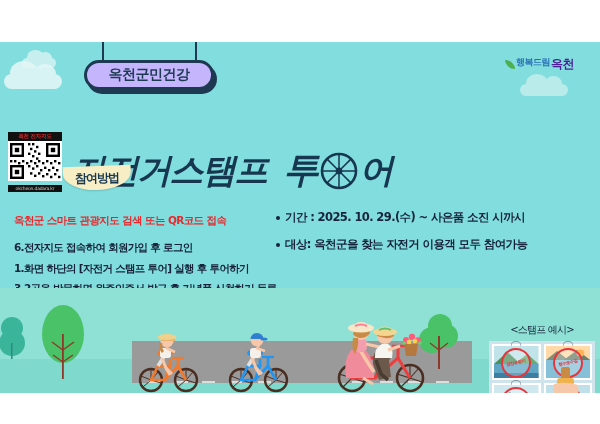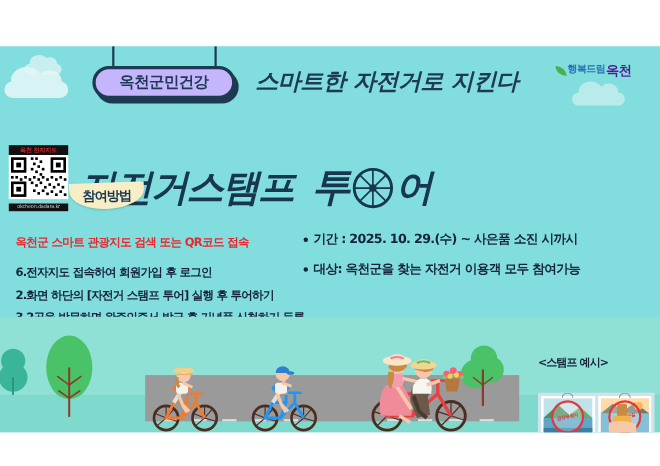--- a/index.html
+++ b/index.html
@@ -102,21 +102,21 @@
   
   #right-panel { position: absolute; left: 276px; top: 168px; width: 318px; color: #16233a; }
   .bullet-row { display: flex; align-items: flex-start; }
   .bullet { width: 4px; height: 4px; border-radius: 50%; background: #16233a; margin: 6px 5px 0 0; flex: none; }
   .b-main { font-size: 11.5px; font-weight: bold; letter-spacing: -0.6px; }
   #period-sub { font-size: 6.5px; font-weight: bold; letter-spacing: -0.3px; margin: 4px 0 0 14px; }
   #target-row { margin-top: 12px; }
 
   
   #stamp-sec { position: absolute; left: 489px; top: 281px; width: 106px; }
-  #stamp-title { font-size: 10px; font-weight: bold; color: #16233a; text-align: left; letter-spacing: -0.8px; margin-bottom: 20px; }
+  #stamp-title { font-size: 10px; font-weight: normal; color: #16233a; text-align: center; letter-spacing: -0.8px; margin-bottom: 4px; }
   #stamp-grid {
     background: #cfe3ec; padding: 3px; display: grid;
     grid-template-columns: 1fr 1fr; gap: 3px; width: 106px;
   }
   .stamp-card { position: relative; background: #fff; padding: 2px; height: 36px; }
   .stamp-photo { width: 100%; height: 100%; }
   .stamp-mark {
     position: absolute; left: 50%; top: 52%; transform: translate(-50%,-50%) rotate(-12deg);
     width: 30px; height: 30px; border: 2.5px solid #e8353c; border-radius: 50%;
     display: flex; align-items: center; justify-content: center;
@@ -145,21 +145,20 @@
   <div id="hang-sign">
     <div class="hang-wire" id="wire-l"></div>
     <div class="hang-wire" id="wire-r"></div>
     <div class="hang-dot" id="dot-l"></div>
     <div class="hang-dot" id="dot-r"></div>
     <div id="sign-body">
       <span class="t">옥천군민건강</span>
     </div>
   </div>
 
-  <div id="tagline">스마트한 자전거로 지킨다</div>
 
   <div id="brand-logo">
     <span id="brand-leaf"></span>
     <span id="brand-happy">행복드림</span>
     <span id="brand-name">옥천</span>
   </div>
 
   <div id="qr-box">
     <div id="qr-cap">옥천 전자지도</div>
     <svg id="qr-img" viewBox="0 0 27 20">
@@ -237,21 +236,21 @@
     <span id="title-tour2">어</span>
   </div>
 
   <div id="ribbon">
     <span class="t">참여방법</span>
   </div>
 
   <div id="left-panel">
     <div id="lead-line">옥천군 스마트 관광지도 검색 또는 QR코드 접속</div>
     <div class="step">6.전자지도 접속하여 회원가입 후 로그인</div>
-    <div class="step">2.화면 하단의 [자전거 스탬프 투어] 실행 후 투어하기</div>
+    <div class="step">1.화면 하단의 [자전거 스탬프 투어] 실행 후 투어하기</div>
     <div class="step">3.2곳을 방문하면 완주인증서 발급 후 기념품 신청하기 등록</div>
     <div id="footnote">*스탬프 투어 7곳(금강유원지, 향수호수길, 장계관광지, 이지당, 지용문화공원, 청풍정, 둔주봉) 중 2곳</div>
     <div id="contact">4.문의: 043-730-3555</div>
   </div>
 
   <div id="right-panel">
     <div class="bullet-row">
       <span class="bullet"></span>
       <span class="b-main">기간 : 2025. 10. 29.(수) ~ 사은품 소진 시까시</span>
     </div>

